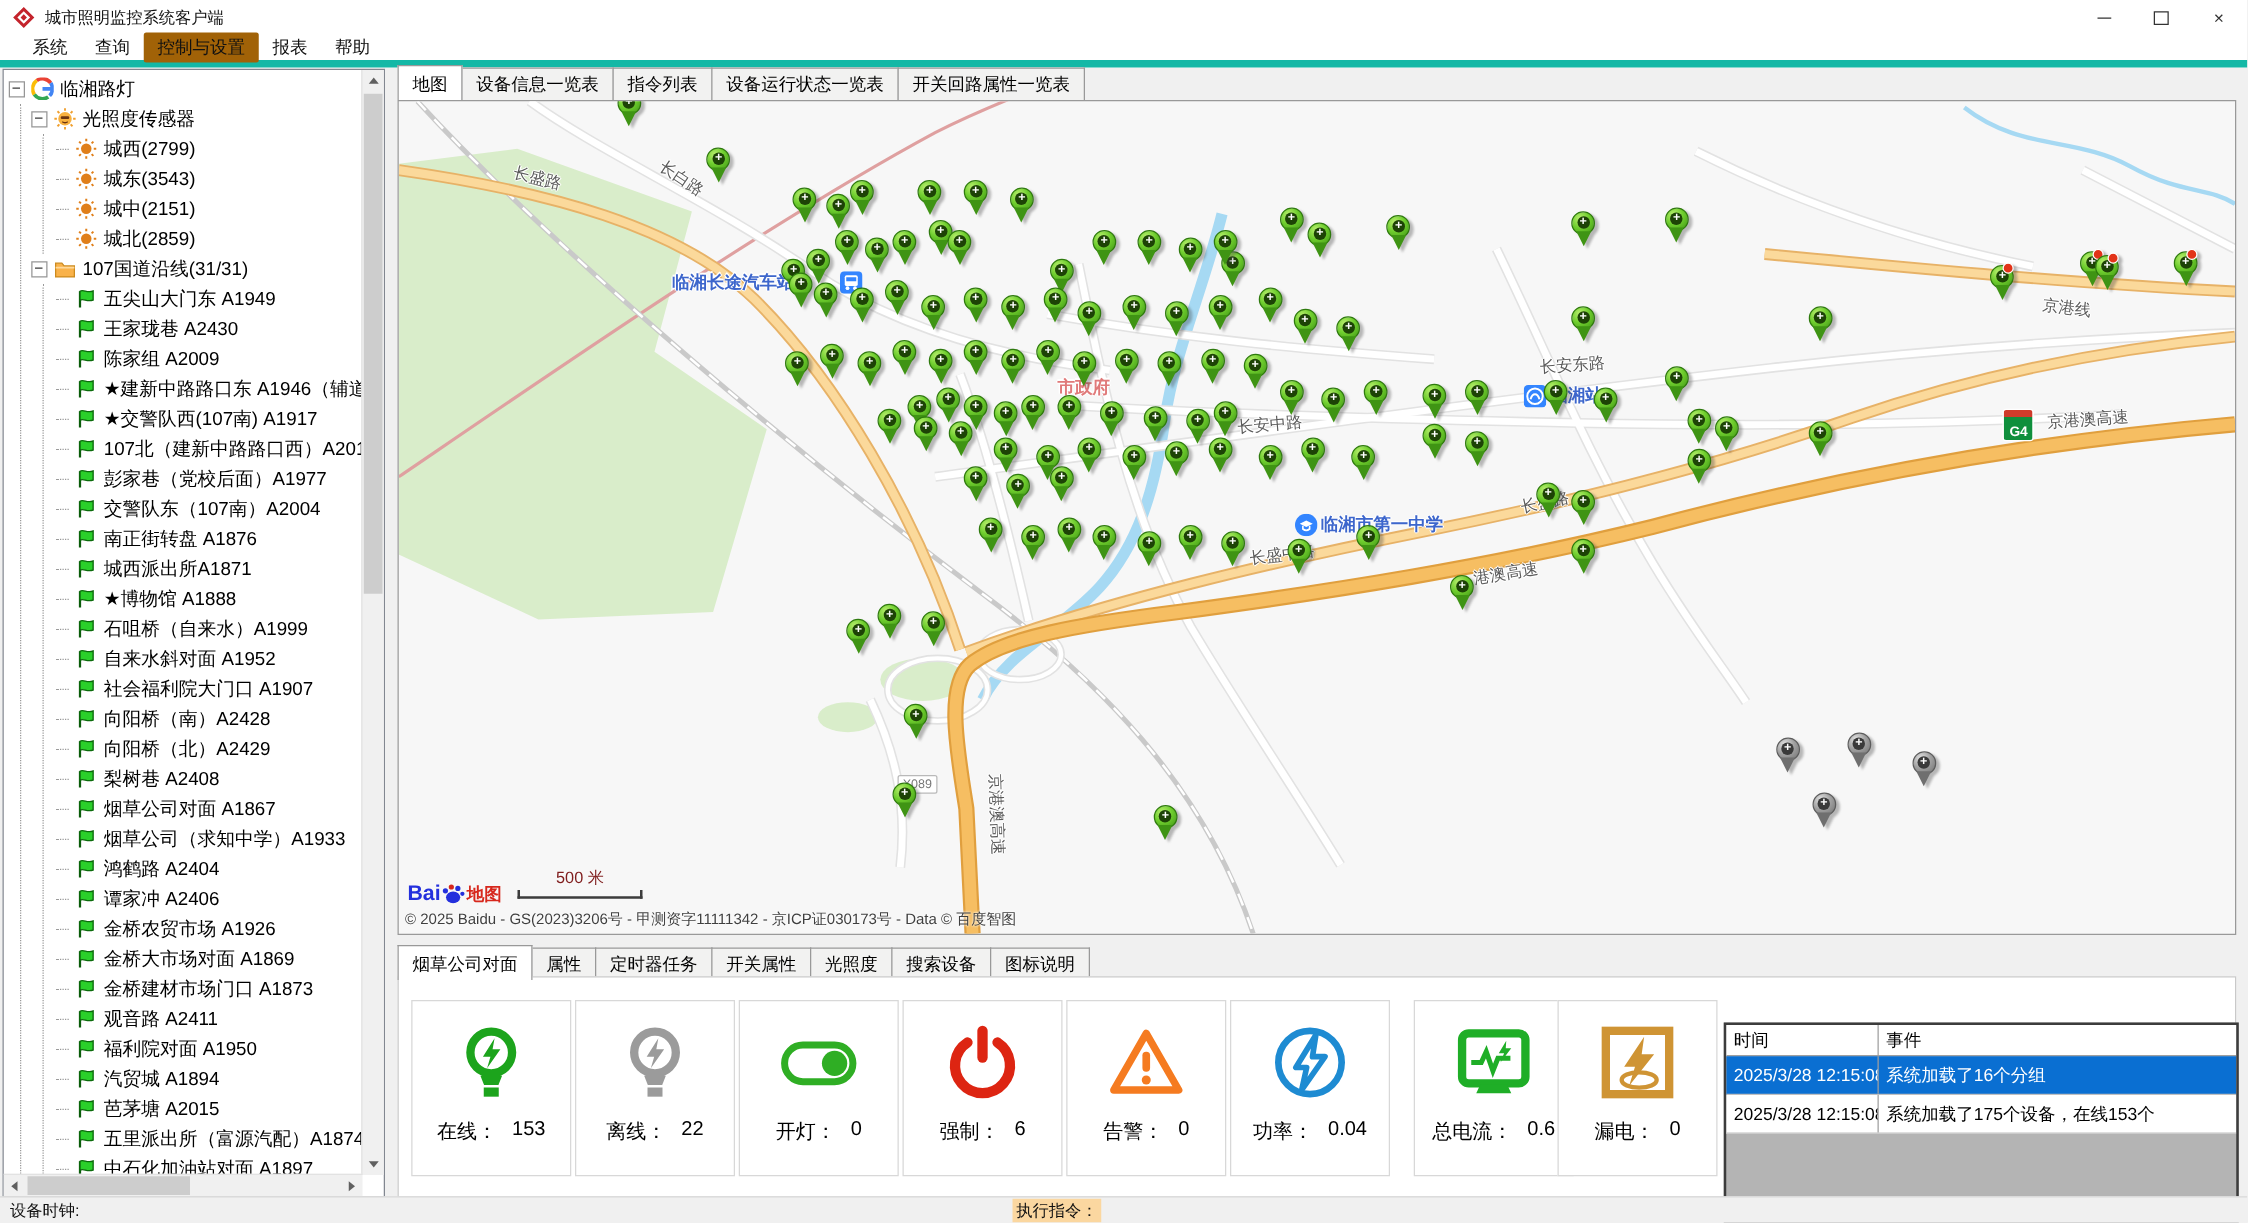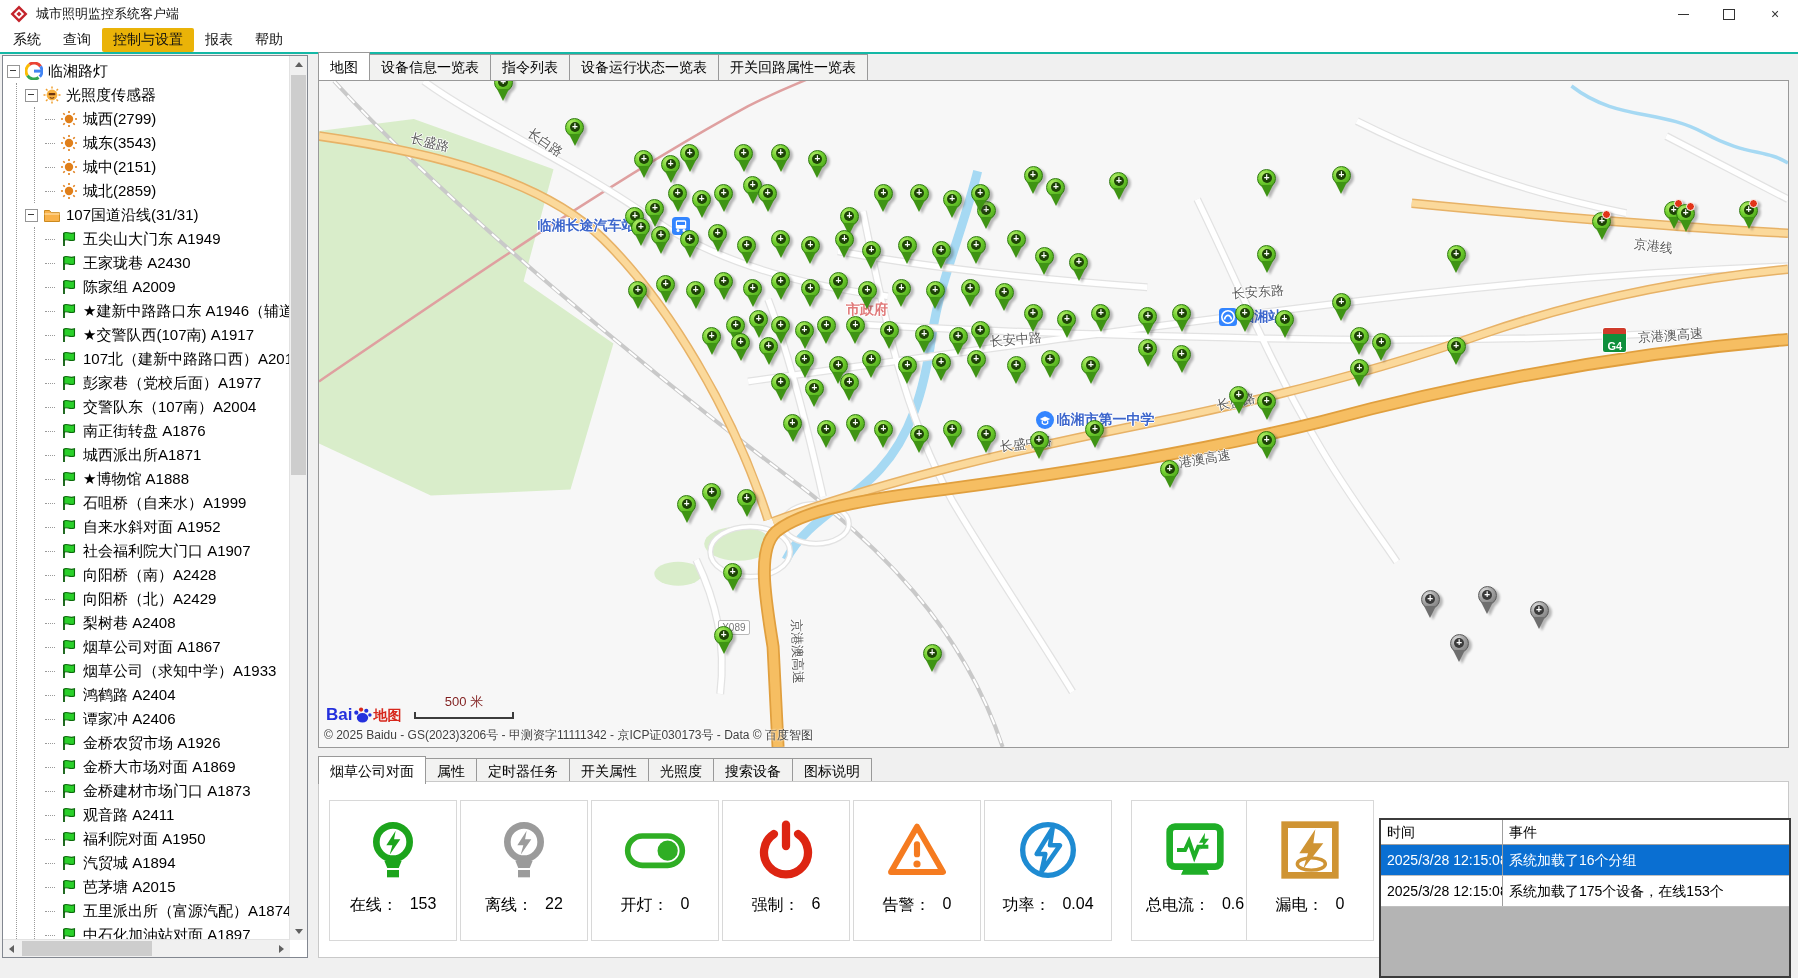--- a/index.html
+++ b/index.html
@@ -8,23 +8,23 @@
   
   .titlebar{position:absolute;left:0;top:0;width:100%;height:28px;background:#fff;display:flex;align-items:center;}
   .app-icon{width:18px;height:18px;margin:0 8px 0 10px;flex:none;}
   .title-text{font-size:13px;color:#111;}
   .win-btns{position:absolute;right:0;top:0;height:28px;display:flex;}
   .win-btn{width:46px;height:28px;display:flex;align-items:center;justify-content:center;color:#333;font-size:14px;}
   .win-btn .mini{display:block;width:11px;border-top:1.4px solid #333;}
   .win-btn .maxi{display:block;width:10px;height:9px;border:1.3px solid #333;}
 
   
-  .menubar{position:absolute;left:0;top:28px;width:100%;height:26px;background:#fff;border-bottom:2px solid #14b8a6;display:flex;align-items:center;padding-left:2px;box-sizing:border-box;}
+  .menubar{position:absolute;left:0;top:28px;width:100%;height:26px;background:#fff;border-bottom:6px solid #14b8a6;display:flex;align-items:center;padding-left:15px;box-sizing:border-box;}
   .menu-item{font-size:14px;color:#111;padding:3px 11px;white-space:nowrap;}
-  .menu-item.hl{background:#eab308;border-radius:2px;}
+  .menu-item.hl{background:#a16207;border-radius:2px;}
 
   
   .sidebar{position:absolute;left:2px;top:55px;width:306px;height:903px;background:#fff;border:1px solid #828790;box-sizing:border-box;}
   .tree{position:absolute;left:0;top:0;right:17px;bottom:17px;overflow:hidden;padding:3px 0 0 4px;}
   .trow{height:24px;display:flex;align-items:center;gap:5px;white-space:nowrap;}
   .texp{width:11px;height:11px;border:1px solid #969696;background:#fff;position:relative;flex:none;}
   .texp i{position:absolute;left:2px;top:4px;width:6px;height:1.4px;background:#3c3c3c;}
   .tstub{width:10px;border-top:1px dotted #9a9a9a;flex:none;}
   .ticon{width:18px;height:18px;flex:none;}
   .ticon svg{width:100%;height:100%;display:block;}
@@ -1468,13 +1468,17 @@
             </div>
             <div class="erow">
               <div class="ecell time">2025/3/28 12:15:08</div>
               <div class="ecell evt">系统加载了175个设备，在线153个</div>
             </div>
           </div>
       </div>
     </div>
   </div>
 
+  <div class="statusbar">
+    <span class="clock">设备时钟:</span>
+    <span class="exec">执行指令：</span>
+  </div>
 </div>
 
 </body></html>

